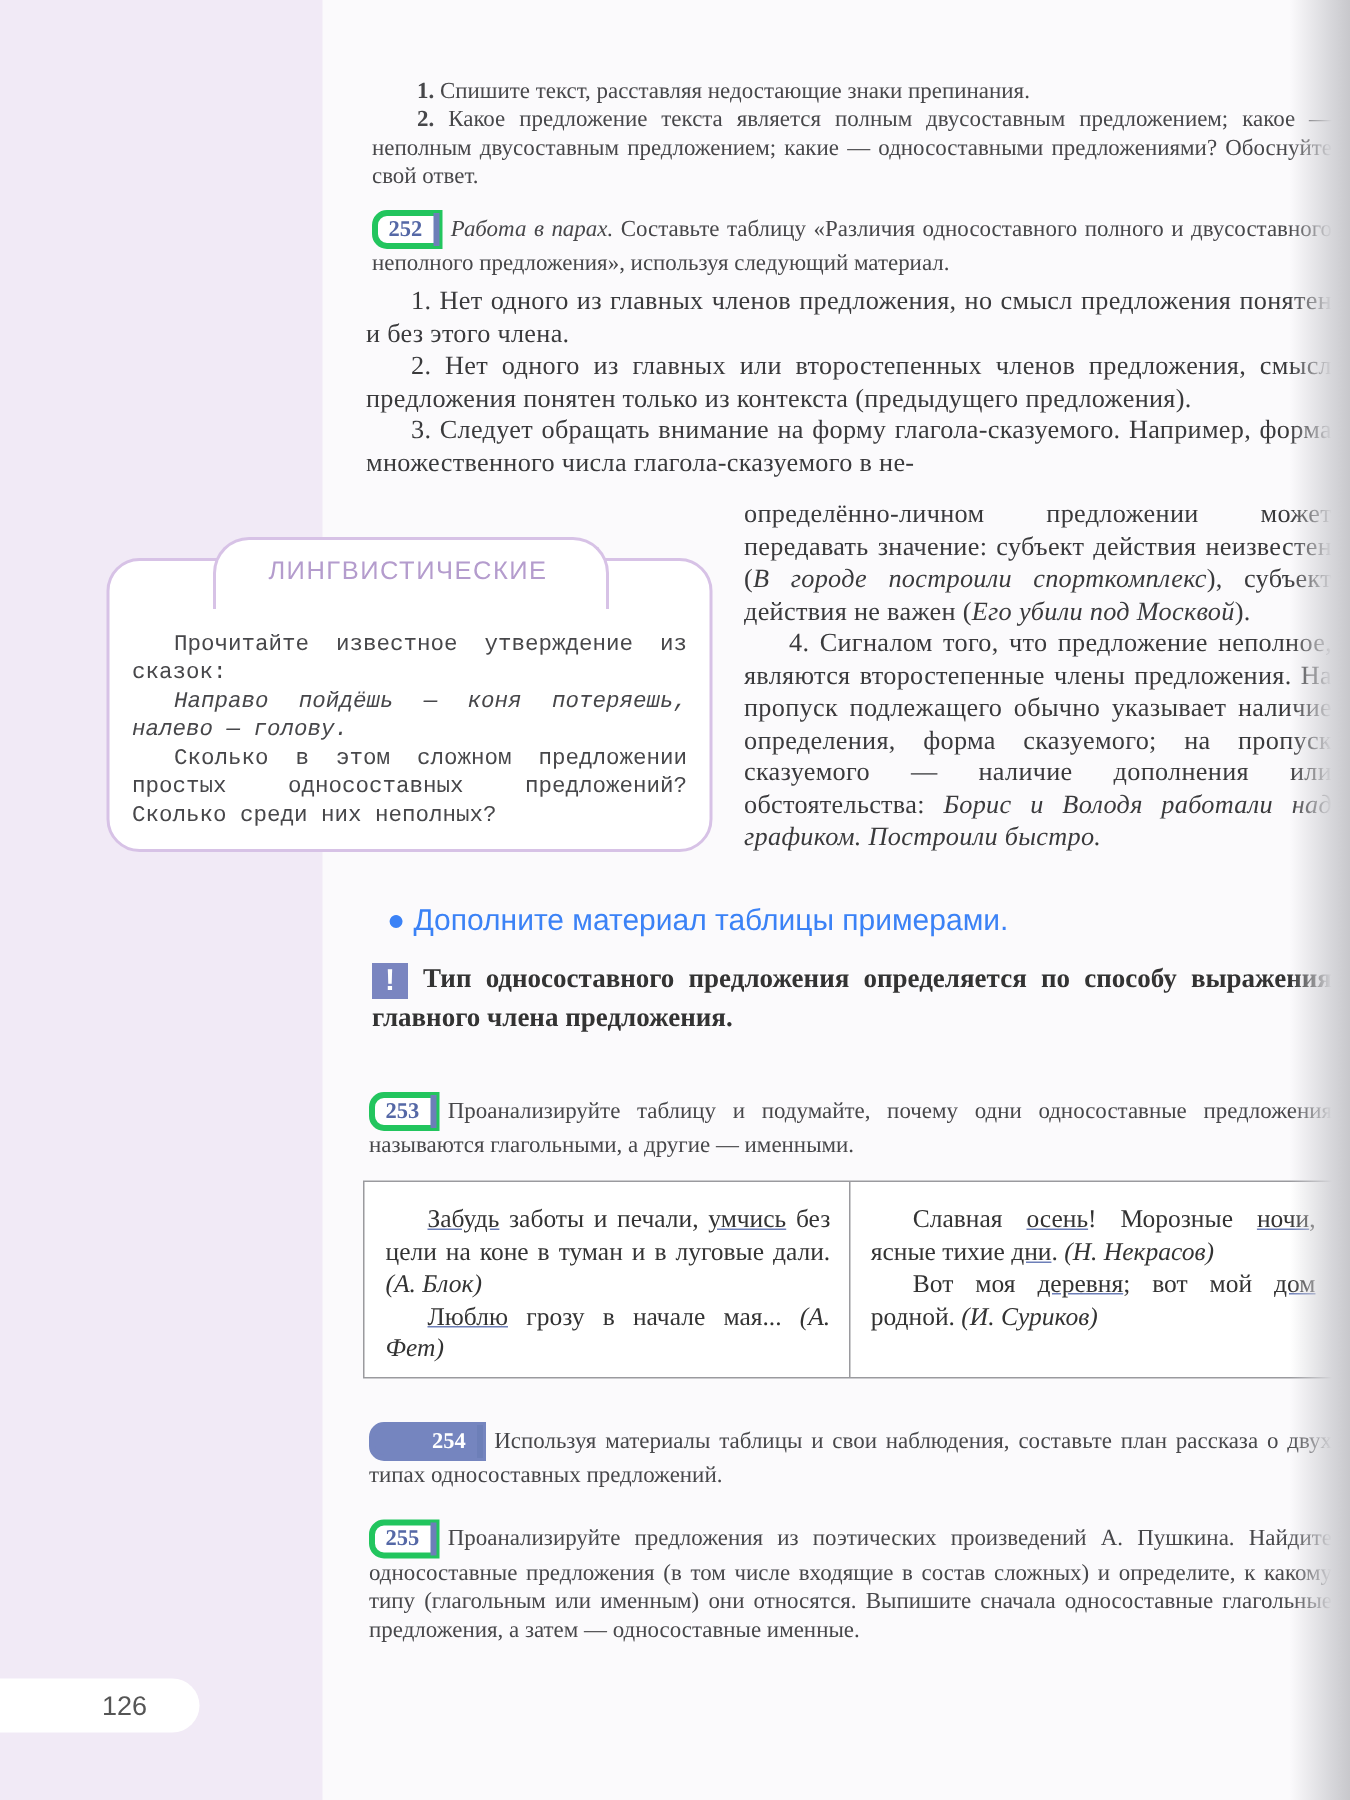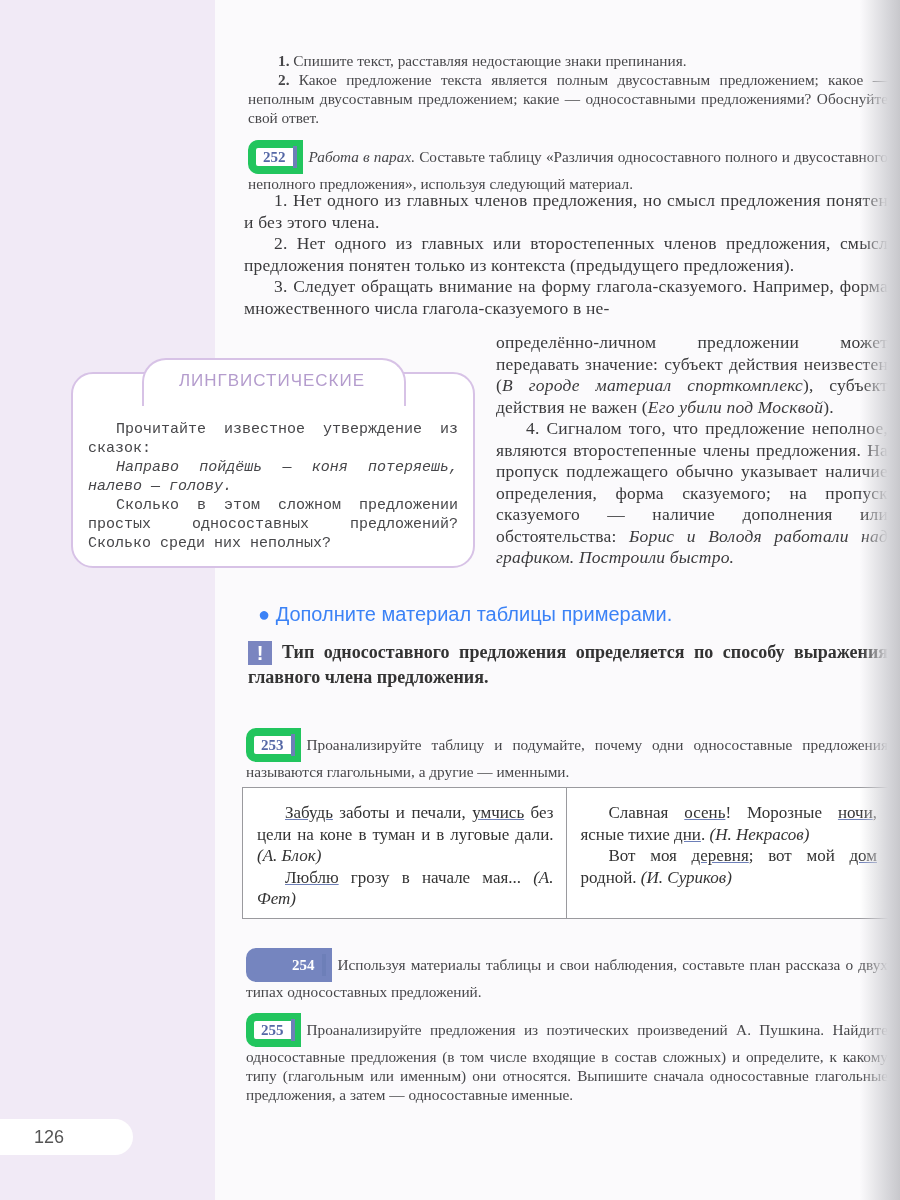--- a/index.html
+++ b/index.html
@@ -24,21 +24,21 @@
   .task-text p { margin:0; text-indent:30px; text-align:justify; }
   .task-text b.num { font-weight:bold; }
   .serif {
     font-family:"Liberation Serif", "DejaVu Serif", serif;
     font-size:17.5px; line-height:21.5px; color:#3a3a3c; letter-spacing:0.2px;
   }
   .serif p { margin:0; text-indent:30px; text-align:justify; }
   .badge {
     display:inline-block; position:relative; font-weight:bold; font-size:15px;
     line-height:18px; padding:0 9px 0 7px; margin-right:6px;
-    border:8px solid #22c55e; border-radius:10px 0 0 10px; color:#5568a6;
+    border:4px solid #22c55e; border-radius:10px 0 0 10px; color:#5568a6;
     background:#fff; text-indent:0;
   }
   .badge::after {
     content:""; position:absolute; right:-2px; top:-2px; bottom:-2px; width:4px;
     background:#6d7fb8;
   }
   .badge.filled { background:#7585bf; color:#fff; border-color:#7585bf;padding-left:38px; }
   .ital { font-style:italic; }
   .linguo-box {
     position:absolute; left:71px; top:372px; width:400px; height:192px;
@@ -77,21 +77,21 @@
   .cell {
     flex:1; padding:14px 12px 8px 14px;
     font-family:"Liberation Serif", serif; font-size:17px; line-height:21.5px; color:#333;
   }
   .cell p { margin:0; text-indent:28px; text-align:justify; }
   .cell + .cell { border-left:1.5px solid #9a9a9e; padding-left:14px; }
   .u { text-decoration:underline; text-decoration-color:#6d7fb8; }
   .page-num {
     position:absolute; left:0; top:1119px; width:133px; height:36px;
     background:#fff; border-radius:0 18px 18px 0;
-    font-size:18px; line-height:36px; color:#555; text-align:center;
+    font-size:18px; line-height:36px; color:#555; text-align:right;
     box-sizing:border-box; padding-right:35px;
   }
   .bullet-line { position:absolute; left:258px; top:603px; font-size:20px; color:#3b82f6; }
 </style>
 </head>
 <body>
 
 <div class="left-margin"></div>
 
 <div class="task-text" style="left:248px; top:51px; width:640px;">
@@ -103,21 +103,21 @@
   <p style="text-indent:0;"><span class="badge">252</span><span class="ital">Работа в парах.</span> <span>Составьте таблицу «Различия односоставного полного и двусоставного неполного предложения», используя следующий материал.</span></p>
 </div>
 
 <div class="serif" style="position:absolute; left:244px; top:190px; width:644px;">
   <p>1. Нет одного из главных членов предложения, но смысл предложения понятен и без этого члена.</p>
   <p>2. Нет одного из главных или второстепенных членов предложения, смысл предложения понятен только из контекста (предыдущего предложения).</p>
   <p>3. Следует обращать внимание на форму глагола-сказуемого. Например, форма множественного числа глагола-сказуемого в не-</p>
 </div>
 
 <div class="serif" style="position:absolute; left:496px; top:332px; width:392px;">
-  <p style="text-indent:0;"><span>определённо-личном предложении может передавать значение: субъект действия неизвестен (</span><span class="ital">В городе материал спорткомплекс</span><span>), субъект действия не важен (</span><span class="ital">Его убили под Москвой</span><span>).</span></p>
+  <p style="text-indent:0;"><span>определённо-личном предложении может передавать значение: субъект действия неизвестен (</span><span class="ital">В городе построили спорткомплекс</span><span>), субъект действия не важен (</span><span class="ital">Его убили под Москвой</span><span>).</span></p>
   <p><span>4. Сигналом того, что предложение неполное, являются второстепенные члены предложения. На пропуск подлежащего обычно указывает наличие определения, форма сказуемого; на пропуск сказуемого — наличие дополнения или обстоятельства: </span><span class="ital">Борис и Володя работали над графиком. Построили быстро.</span></p>
 </div>
 
 <div class="linguo-box"></div>
 <div class="linguo-tab"></div>
 <div class="linguo-title">
   <div>ЛИНГВИСТИЧЕСКИЕ</div>
 </div>
 <div class="linguo-body">
   <p>Прочитайте известное утверждение из сказок:</p>

